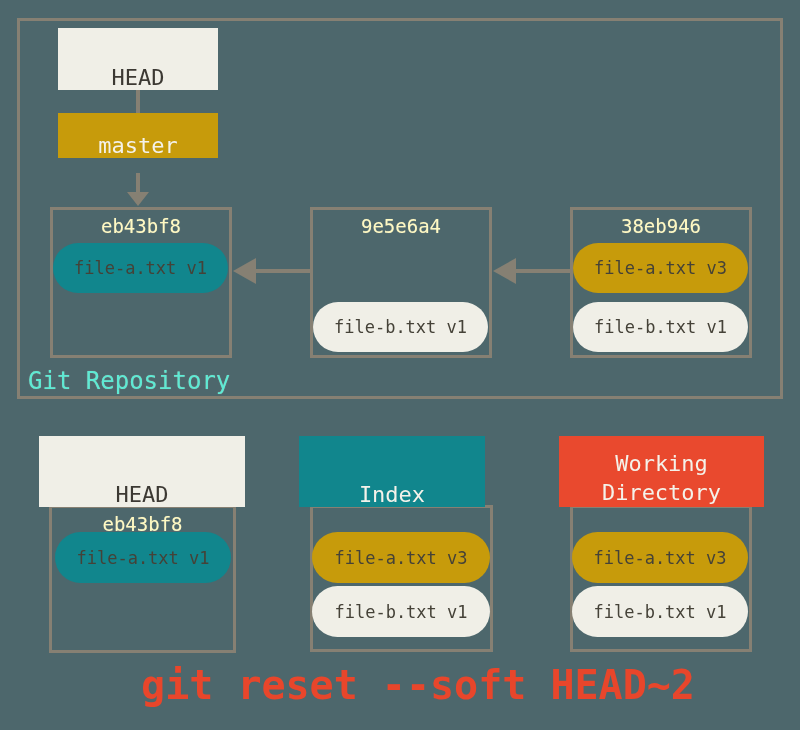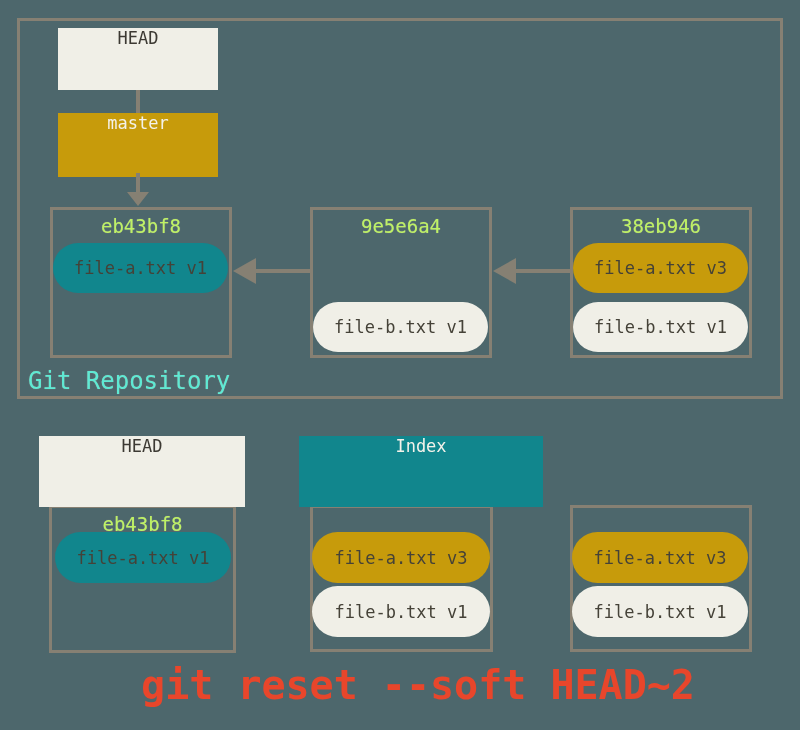--- a/index.html
+++ b/index.html
@@ -1,25 +1,25 @@
 <!DOCTYPE html>
 <html><head>
 <meta charset="utf-8">
 <style>
   html,body{margin:0;padding:0;}
   body{font-family:"DejaVu Sans Mono","Liberation Mono",monospace;}
   #stage{position:relative;width:800px;height:730px;overflow:hidden;}
   .box{position:absolute;border:3px solid #868073;box-sizing:border-box;background:transparent;}
-  .header{position:absolute;display:flex;align-items:flex-start;justify-content:center;
-          font-size:17px;box-sizing:border-box;text-align:center;}
+  .header{position:absolute;display:flex;align-items:flex-end;justify-content:center;
+          font-size:22px;box-sizing:border-box;text-align:center;}
   .dark-text{color:#3C3933;}
   .light-text{color:#F4F2EA;}
   .pill{position:absolute;border-radius:27px;display:flex;align-items:center;justify-content:center;
         font-size:17px;color:#454238;box-sizing:border-box;}
-  .hash{position:absolute;left:0;right:0;top:5px;text-align:center;font-size:19px;color:#bef264;
+  .hash{position:absolute;left:0;right:0;top:5px;text-align:center;font-size:19px;color:#fef9c3;
         text-shadow:0 0 1px rgba(205,197,178,0.55);}
   .repo-label{position:absolute;font-size:24px;color:#5eead4;
         text-shadow:0 0 1px rgba(205,197,178,0.55);}
   .line{position:absolute;background:#868073;}
   .tri-down{position:absolute;width:0;height:0;border-left:11px solid transparent;
         border-right:11px solid transparent;border-top:14px solid #868073;}
   .tri-left{position:absolute;width:0;height:0;border-top:13px solid transparent;
         border-bottom:13px solid transparent;border-right:23px solid #868073;}
   .caption{position:absolute;left:36px;width:764px;top:662px;text-align:center;
         font-size:40px;font-weight:bold;color:#E8462B;white-space:nowrap;}
@@ -32,21 +32,21 @@
 
   <div class="box" style="left:17px;top:18px;width:766px;height:381px;"></div>
   <div class="repo-label" style="left:28px;top:367px;">Git Repository</div>
 
   <div class="header dark-text" style="left: 58px; top: 28px; width: 160px; height: 62px; background: rgb(240, 239, 231);">
     <span>HEAD</span>
   </div>
 
   <div class="line" style="left:136px;top:90px;width:4px;height:23px;"></div>
 
-  <div class="header light-text" style="left: 58px; top: 113px; width: 160px; height: 64px; background: rgb(199, 155, 11);">
+  <div class="header light-text" style="left: 58px; top: 113px; width: 160px; height: 45px; background: rgb(199, 155, 11);">
     <span>master</span>
   </div>
 
   <div class="line" style="left:136px;top:173px;width:4px;height:20px;"></div>
   <div class="tri-down" style="left:127px;top:192px;"></div>
 
   <div class="box" style="left:50px;top:207px;width:182px;height:151px;">
     <div class="hash">eb43bf8</div>
   </div>
   <div class="pill" style="left: 53px; top: 243px; width: 175px; height: 50px; background: rgb(17, 134, 141);">
@@ -80,31 +80,34 @@
     <div class="hash">eb43bf8</div>
   </div>
   <div class="header dark-text" style="left: 39px; top: 436px; width: 206px; height: 71px; background: rgb(240, 239, 231);">
     <span>HEAD</span>
   </div>
   <div class="pill" style="left: 55px; top: 532px; width: 176px; height: 51px; background: rgb(17, 134, 141);">
     <span>file-a.txt v1</span>
   </div>
 
   <div class="box" style="left:310px;top:505px;width:183px;height:147px;"></div>
-  <div class="header light-text" style="left: 299px; top: 436px; width: 244px; height: 71px; background: rgb(17, 134, 141);">
+  <div class="header light-text" style="left: 299px; top: 436px; width: 186px; height: 71px; background: rgb(17, 134, 141);">
     <span>Index</span>
   </div>
   <div class="pill" style="left: 312px; top: 532px; width: 178px; height: 51px; background: rgb(199, 155, 11);">
     <span>file-a.txt v3</span>
   </div>
   <div class="pill" style="left: 312px; top: 586px; width: 178px; height: 51px; background: rgb(240, 239, 231);">
     <span>file-b.txt v1</span>
   </div>
 
   <div class="box" style="left:570px;top:505px;width:182px;height:147px;"></div>
+  <div class="header light-text" style="left: 559px; top: 436px; width: 205px; height: 71px; background: rgb(233, 73, 46);">
+    <span class="wd-title">Working Directory</span>
+  </div>
   <div class="pill" style="left: 572px; top: 532px; width: 176px; height: 51px; background: rgb(199, 155, 11);">
     <span>file-a.txt v3</span>
   </div>
   <div class="pill" style="left: 572px; top: 586px; width: 176px; height: 51px; background: rgb(240, 239, 231);">
     <span>file-b.txt v1</span>
   </div>
 
   <div class="caption">git reset --soft HEAD~2</div>
 
 </div>

